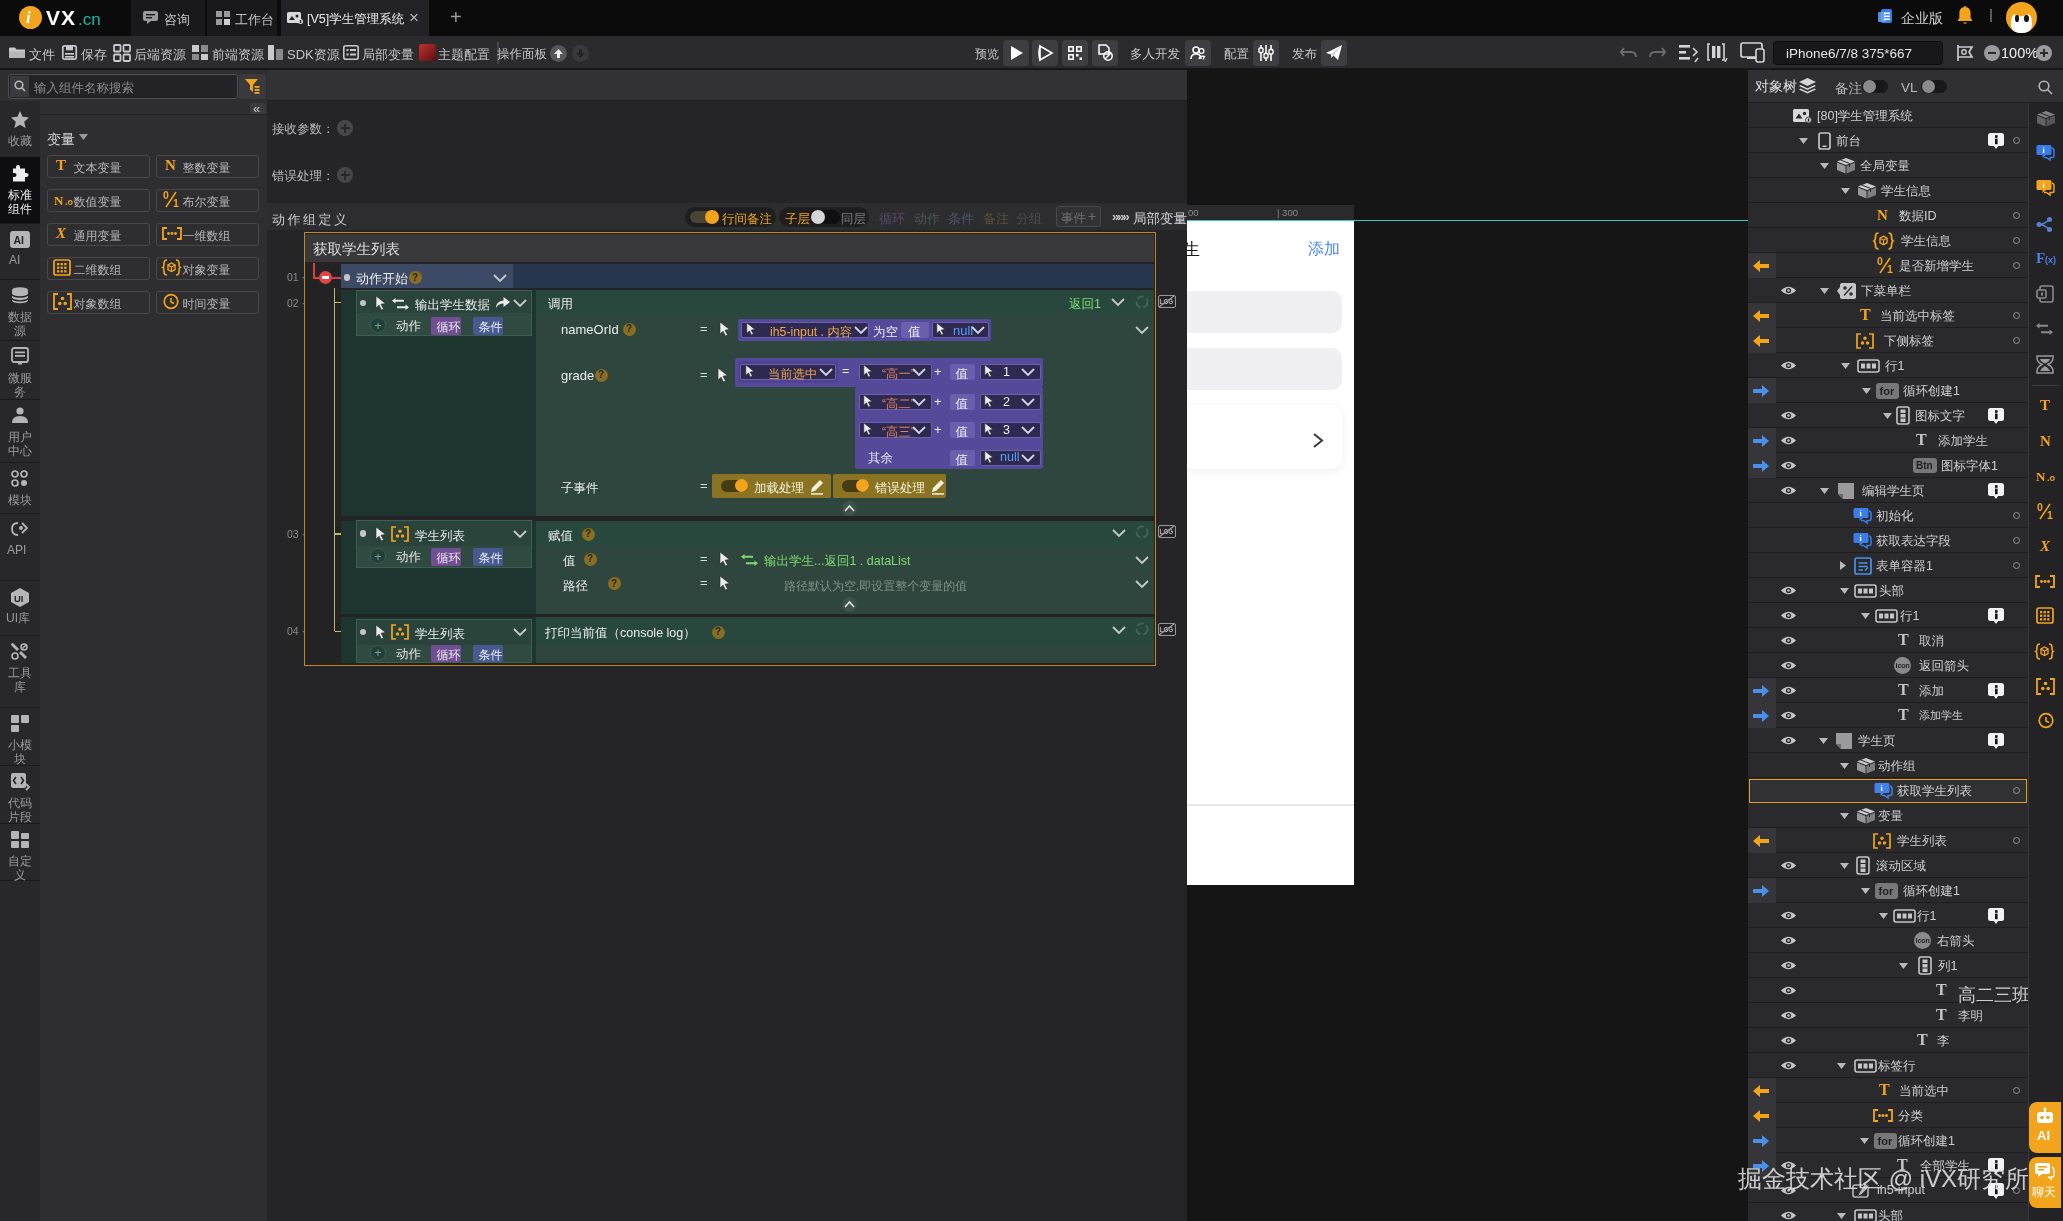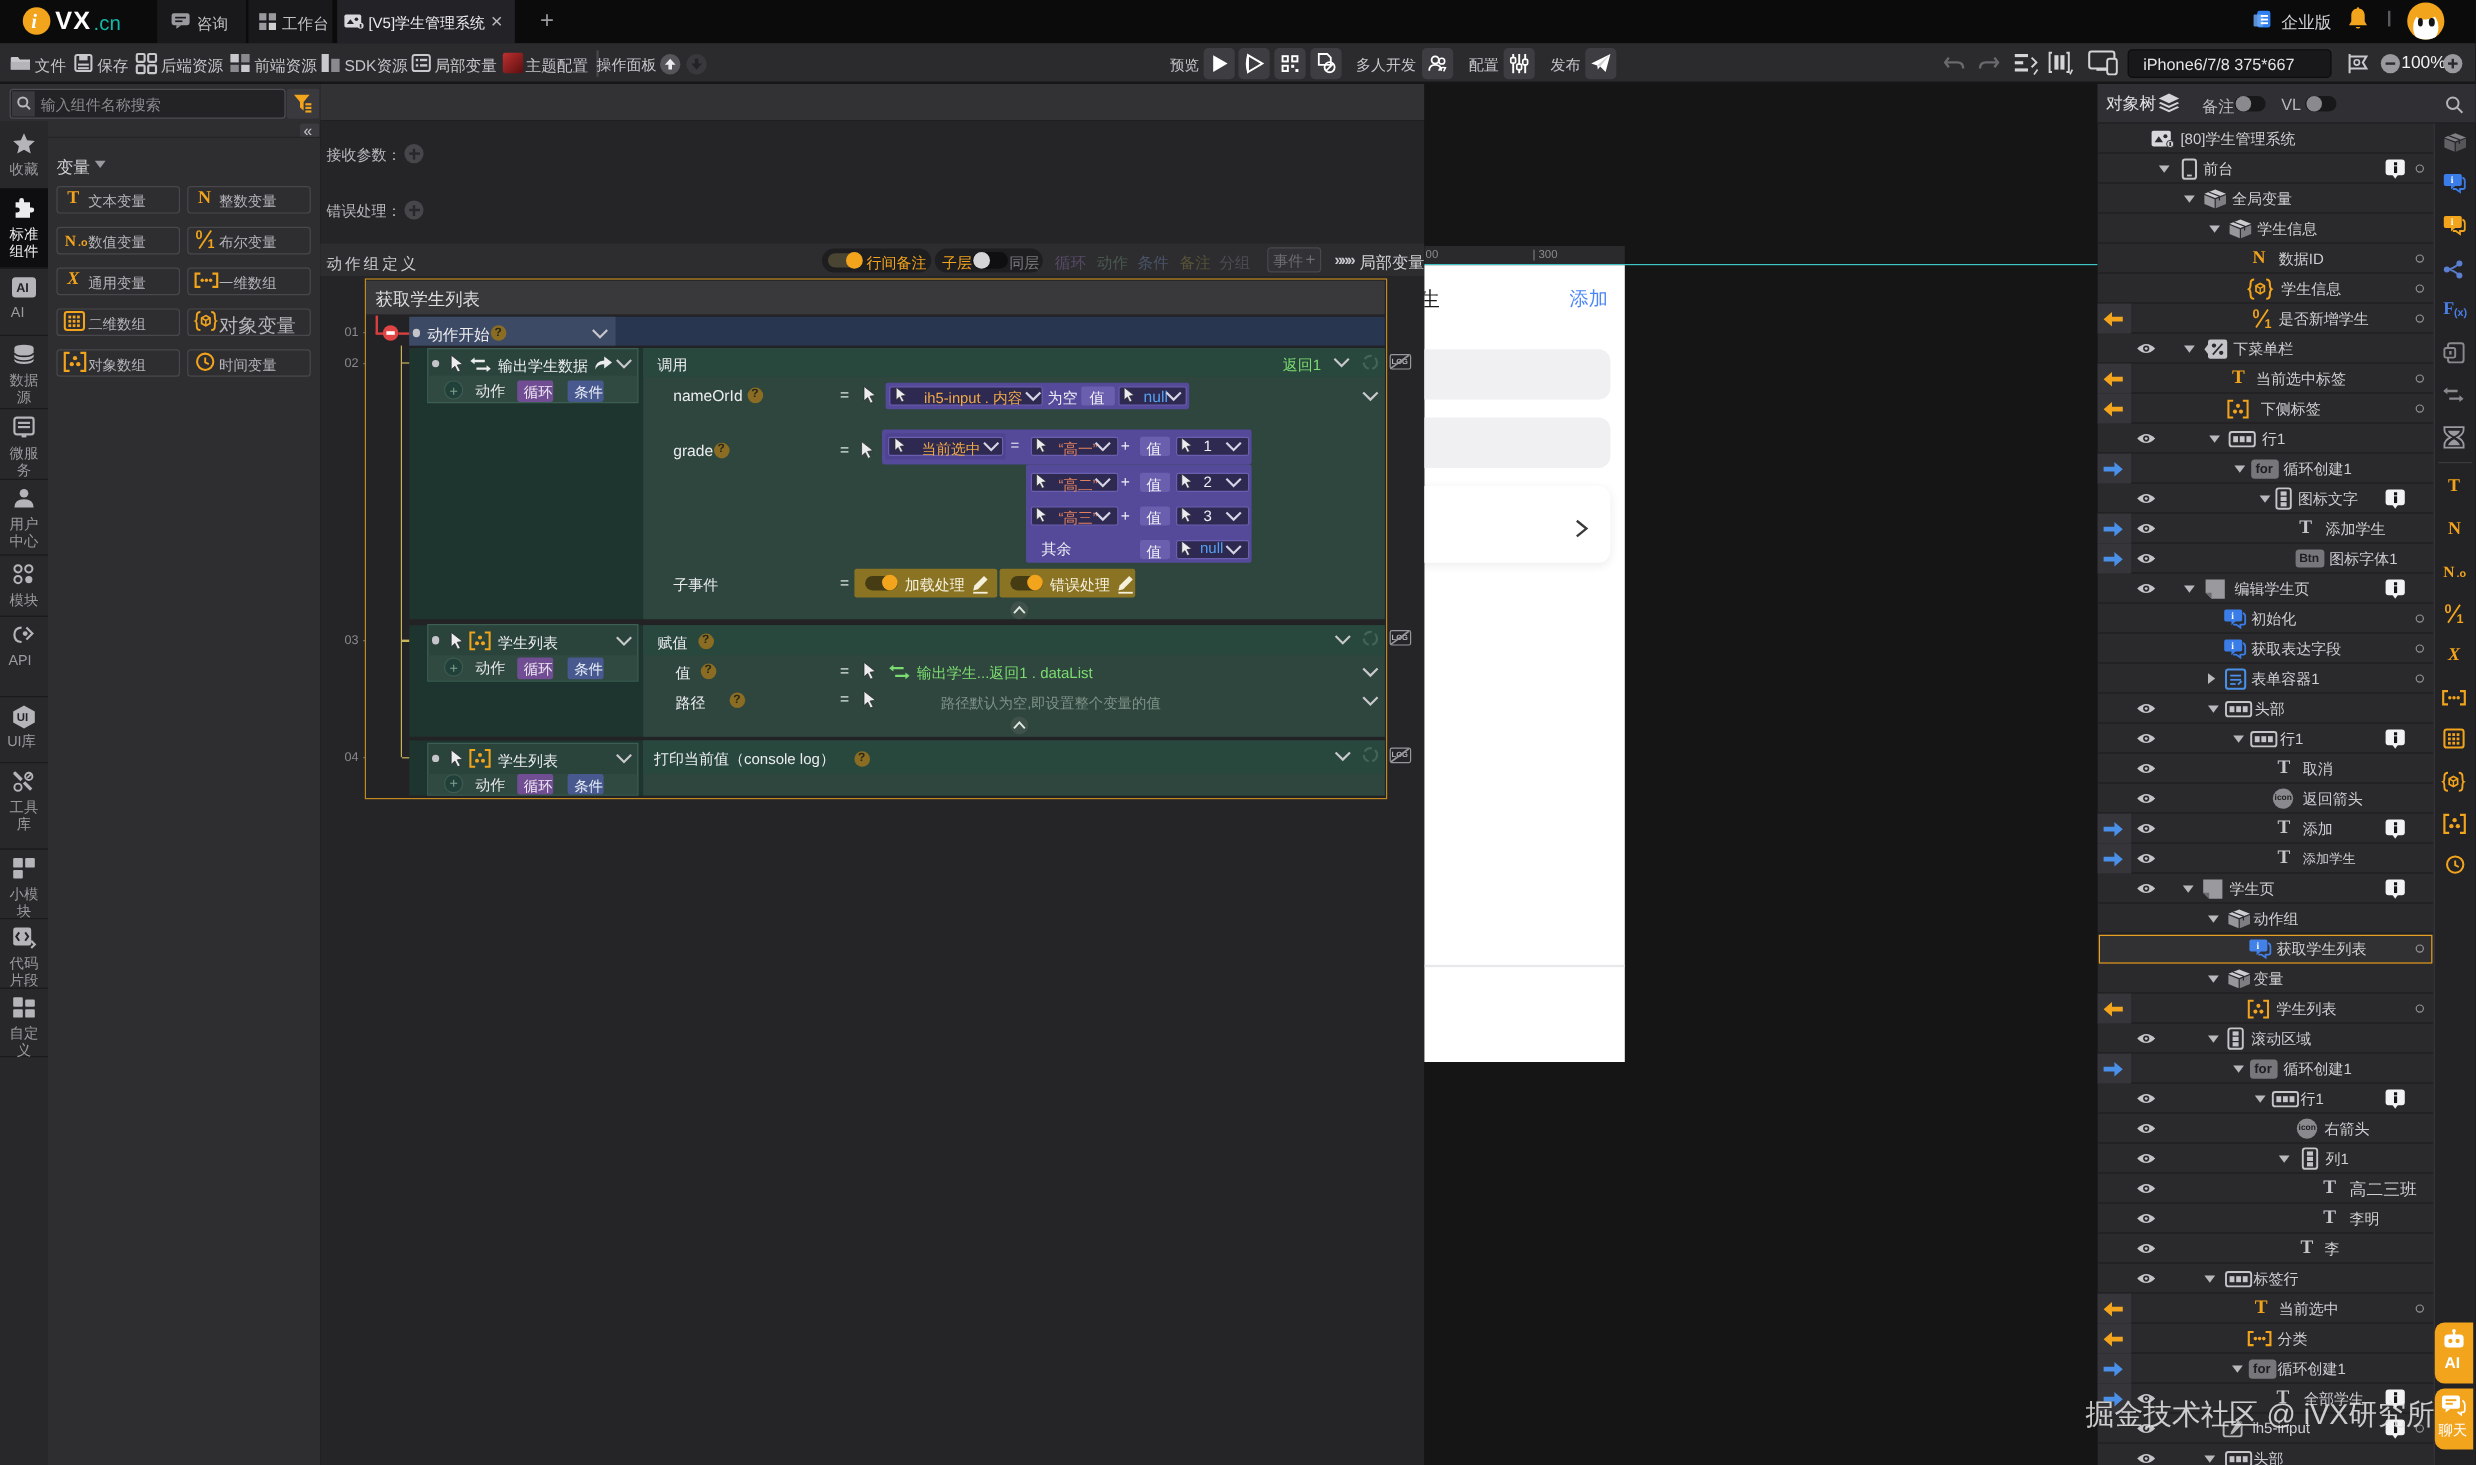--- a/index.html
+++ b/index.html
@@ -383,21 +383,21 @@
     <rect x="10.2" y="10.2" width="2.3" height="2.3" fill="#f2a41c"></rect>
   </svg>
 <div class="tx" style="left:73.5px;top:261.5px;font-size:12px;color:#b5b5ba;font-weight:normal;">二维数组</div>
 <div class="ab" style="left:156px;top:256.5px;width:103px;height:23px;border:1px solid #48484c;border-radius:3px"></div>
 <svg style="left:163px;top:260.0px" width="17" height="15" viewBox="0 0 17 15">
     <path d="M4 0 Q1 0 1 3 Q1 7 0 7.5 Q1 8 1 12 Q1 15 4 15" stroke="#f2a41c" stroke-width="1.6" fill="none"></path>
     <path d="M13 0 Q16 0 16 3 Q16 7 17 7.5 Q16 8 16 12 Q16 15 13 15" stroke="#f2a41c" stroke-width="1.6" fill="none"></path>
     <path d="M8.5 3 L12 5 L12 9.5 L8.5 11.5 L5 9.5 L5 5 Z" fill="none" stroke="#f2a41c" stroke-width="1.4"></path>
     <path d="M5 5 L8.5 7 L12 5 M8.5 7 L8.5 11.5" stroke="#f2a41c" stroke-width="1.2" fill="none"></path>
   </svg>
-<div class="tx" style="left:182.5px;top:261.5px;font-size:16px;color:#b5b5ba;font-weight:normal;">对象变量</div>
+<div class="tx" style="left:182.5px;top:261.5px;font-size:12px;color:#b5b5ba;font-weight:normal;">对象变量</div>
 <div class="ab" style="left:47px;top:290.5px;width:103px;height:23px;border:1px solid #48484c;border-radius:3px"></div>
 <svg style="left:54px;top:294.0px" width="17" height="15" viewBox="0 0 17 15">
     <path d="M4 0 L0 0 L0 15 L4 15" stroke="#f2a41c" stroke-width="1.8" fill="none"></path>
     <path d="M13 0 L17 0 L17 15 L13 15" stroke="#f2a41c" stroke-width="1.8" fill="none"></path>
     <circle cx="8.5" cy="4.5" r="1.8" fill="#f2a41c"></circle>
     <circle cx="5.8" cy="9.5" r="1.8" fill="#f2a41c"></circle>
     <circle cx="11.2" cy="9.5" r="1.8" fill="#f2a41c"></circle>
   </svg>
 <div class="tx" style="left:73.5px;top:295.5px;font-size:12px;color:#b5b5ba;font-weight:normal;">对象数组</div>
 <div class="ab" style="left:156px;top:290.5px;width:103px;height:23px;border:1px solid #48484c;border-radius:3px"></div>
@@ -1248,21 +1248,21 @@
     <rect x="3.5" y="11.5" width="5" height="3.5" fill="#c5c5c9"></rect>
   </svg>
 <div class="tx" style="left:1938px;top:958.0px;font-size:12.5px;color:#cfcfd3;font-weight:normal;">列1</div>
 <div class="ab" style="left:1748px;top:1002.2px;width:280px;height:1px;background:#1e1e20"></div>
 <svg style="left:1781px;top:985.0px" width="15" height="11" viewBox="0 0 15 11">
     <path d="M0 5.5 Q7.5 -2 15 5.5 Q7.5 13 0 5.5 Z" fill="#c5c5c9"></path>
     <circle cx="7.5" cy="5.5" r="2.6" fill="#2a2a2d"></circle>
     <circle cx="7.5" cy="5.5" r="1.2" fill="#c5c5c9"></circle>
   </svg>
 <div class="tx" style="left:1936px;top:980.5px;font-size:16px;color:#c5c5c9;font-weight:bold;font-family:'Liberation Serif',serif">T</div>
-<div class="tx" style="left:1958px;top:983.0px;font-size:14px;color:#cfcfd3;font-weight:normal;">高二三班</div>
+<div class="tx" style="left:1958px;top:983.0px;font-size:18px;color:#cfcfd3;font-weight:normal;">高二三班</div>
 <div class="ab" style="left:1748px;top:1027.2px;width:280px;height:1px;background:#1e1e20"></div>
 <svg style="left:1781px;top:1010.0px" width="15" height="11" viewBox="0 0 15 11">
     <path d="M0 5.5 Q7.5 -2 15 5.5 Q7.5 13 0 5.5 Z" fill="#c5c5c9"></path>
     <circle cx="7.5" cy="5.5" r="2.6" fill="#2a2a2d"></circle>
     <circle cx="7.5" cy="5.5" r="1.2" fill="#c5c5c9"></circle>
   </svg>
 <div class="tx" style="left:1936px;top:1005.5px;font-size:16px;color:#c5c5c9;font-weight:bold;font-family:'Liberation Serif',serif">T</div>
 <div class="tx" style="left:1958px;top:1008.0px;font-size:12.5px;color:#cfcfd3;font-weight:normal;">李明</div>
 <div class="ab" style="left:1748px;top:1052.2px;width:280px;height:1px;background:#1e1e20"></div>
 <svg style="left:1781px;top:1035.0px" width="15" height="11" viewBox="0 0 15 11">

